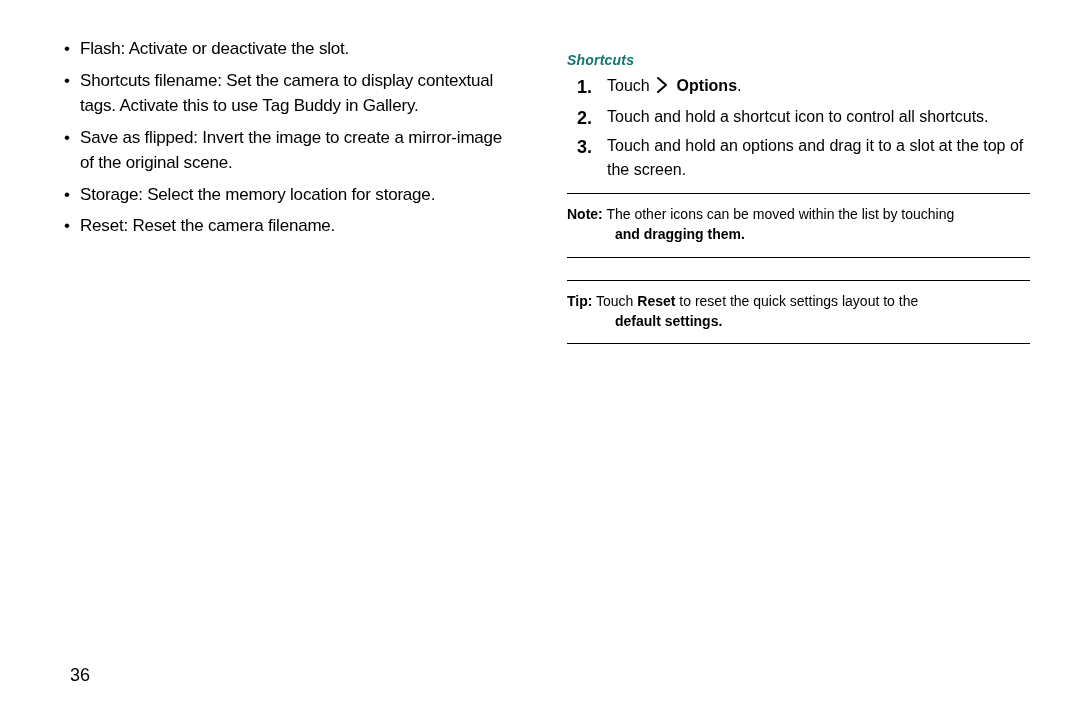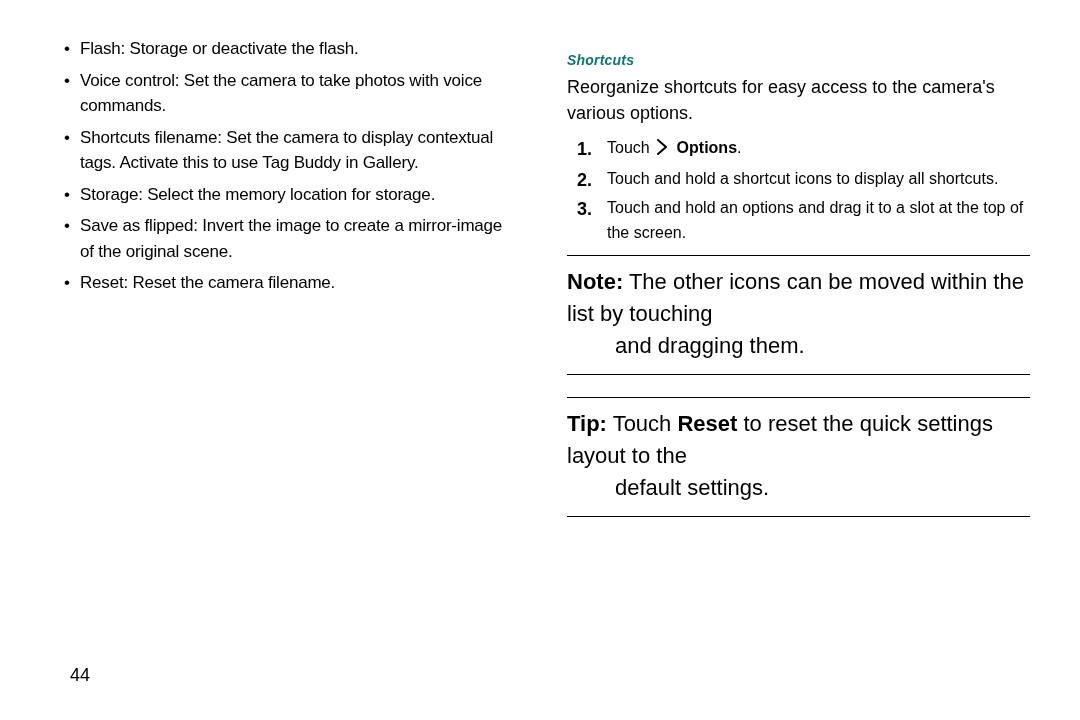--- a/index.html
+++ b/index.html
@@ -87,27 +87,28 @@
     top: 0;
     font-weight: 700;
     font-size: 18px;
   }
   .hr {
     border: none;
     border-top: 1.5px solid #000;
     margin: 6px 0;
   }
   .note {
-    font-size: 22px;
+    font-size: 14px;
     line-height: 1.45;
     padding: 4px 0 6px 0;
   }
   .note-indent {
     display: block;
     padding-left: 48px;
+    font-weight: bold;
   }
   .note b {
     font-weight: 700;
   }
   .page-num {
     position: absolute;
     left: 70px;
     bottom: 34px;
     font-size: 18px;
   }
@@ -118,40 +119,38 @@
   }
 </style>
 </head>
 <body>
 
 <div class="page">
   <div class="columns">
 
     <div class="col col-left">
       <ul class="bullets">
-        <li><b>Flash</b><span>: Storage or deactivate the flash.</span></li>
-        <li><b>Voice control</b><span>: Set the camera to take photos with voice commands.</span></li>
+        <li><b>Flash</b><span>: Activate or deactivate the slot.</span></li>
         <li><b>Shortcuts filename</b><span>: Set the camera to display contextual tags. Activate this to use Tag Buddy in Gallery.</span></li>
+        <li><b>Save as flipped</b><span>: Invert the image to create a mirror-image of the original scene.</span></li>
         <li><b>Storage</b><span>: Select the memory location for storage.</span></li>
-        <li><b>Save as flipped</b><span>: Invert the image to create a mirror-image of the original scene.</span></li>
         <li><b>Reset</b><span>: Reset the camera filename.</span></li>
       </ul>
     </div>
 
     <div class="col">
       <div class="heading">Shortcuts</div>
-      <p class="para">Reorganize shortcuts for easy access to the camera's various options.</p>
 
       <ol class="ol">
         <li>
           <span>Touch </span><span class="chevron"><svg width="14" height="16" viewBox="0 0 14 16">
                 <path d="M3 1 L11 8 L3 15" fill="none" stroke="#000" stroke-width="2" stroke-linejoin="round" stroke-linecap="round"></path>
               </svg></span> <b>Options</b><span>.</span>
         </li>
-        <li><span>Touch and hold a shortcut icons to display all shortcuts.</span></li>
+        <li><span>Touch and hold a shortcut icon to control all shortcuts.</span></li>
         <li><span>Touch and hold an options and drag it to a slot at the top of the screen.</span></li>
       </ol>
 
       <hr class="hr">
       <div class="note">
         <b>Note:</b><span> The other icons can be moved within the list by touching</span>
         <span class="note-indent">and dragging them.</span>
       </div>
       <hr class="hr">
 
@@ -160,14 +159,14 @@
       <hr class="hr">
       <div class="note">
         <b>Tip:</b><span> Touch </span><b>Reset</b><span> to reset the quick settings layout to the</span>
         <span class="note-indent">default settings.</span>
       </div>
       <hr class="hr">
     </div>
 
   </div>
 
-  <div class="page-num">44</div>
+  <div class="page-num">36</div>
 </div>
 
 </body></html>

